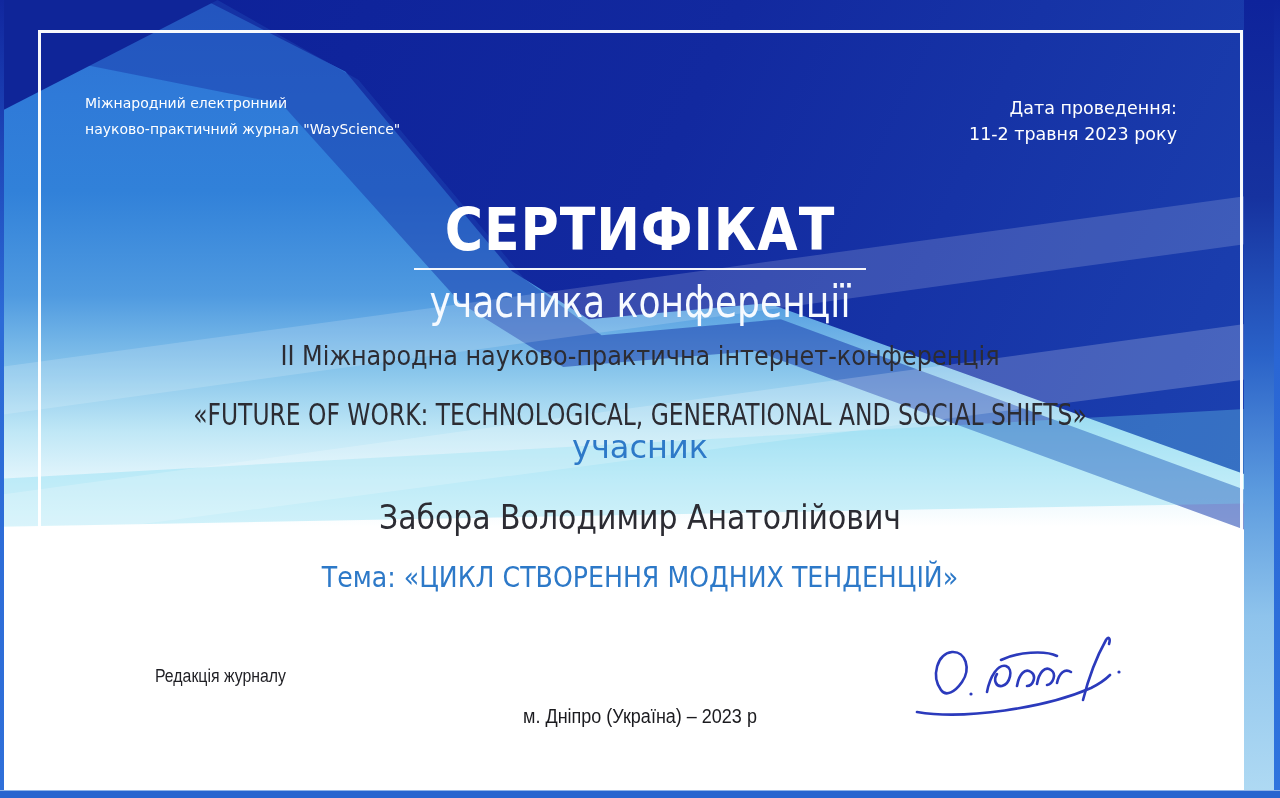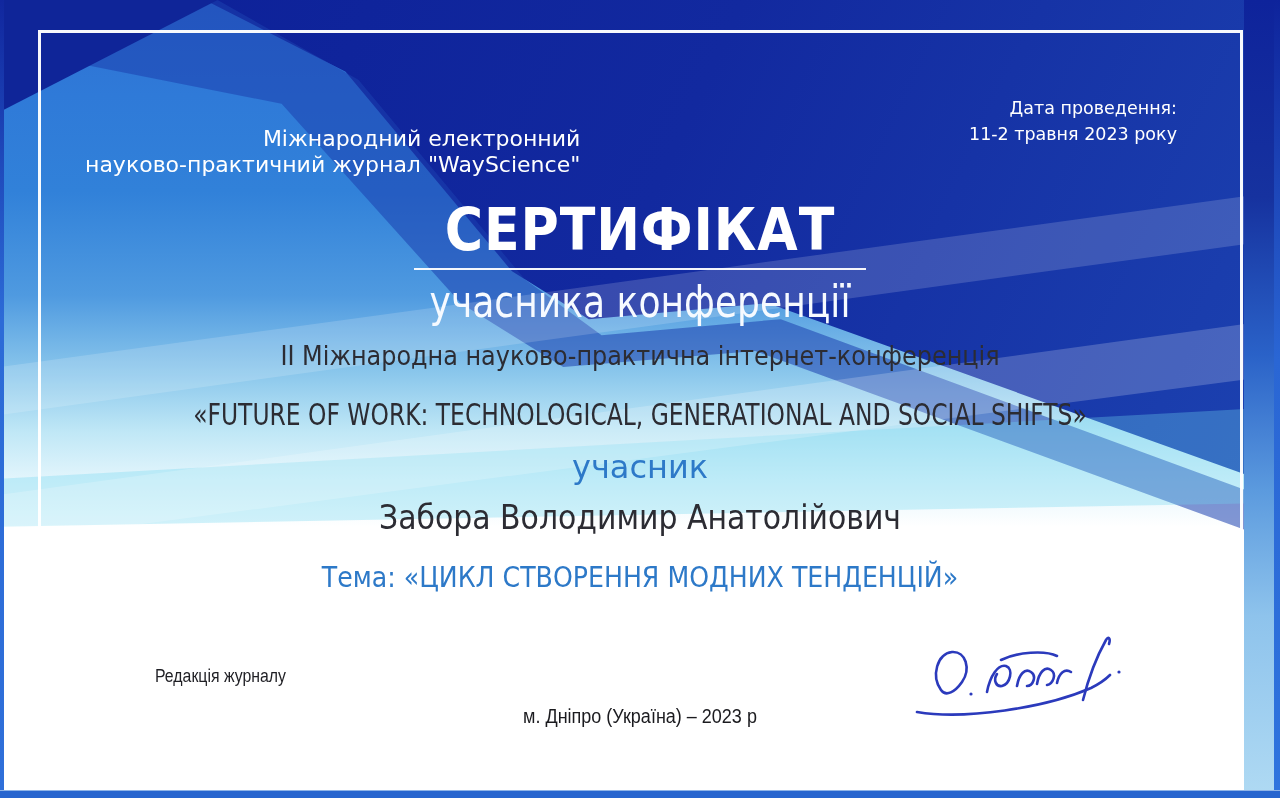--- a/index.html
+++ b/index.html
@@ -31,33 +31,33 @@
   .edge-bottom{ position:absolute; left:0; right:0; bottom:0; height:8px;
     background:#2765cf; border-top:1px solid #8fb4e8; }
 
   
   .frame { position:absolute; left:38px; top:30px; width:1205px; height:738px;
            border:3px solid rgba(255,255,255,.97); }
 
   
   .txt { position:absolute; left:0; right:0; text-align:center; }
   .journal { position:absolute; left:85px; top:90px; color:#ffffff;
-             font-size:22px; line-height:26px; text-align:right;margin-top:36px; }
+             font-size:14px; line-height:26px; text-align:left; }
   .eventdate { position:absolute; right:103px; top:95px; color:#ffffff;
              font-size:17.5px; line-height:26px; text-align:right; }
 
   .title { top:196px; color:#ffffff; font-weight:bold; font-size:58px;
            transform:scaleX(.9); letter-spacing:1px; }
   .title-underline { position:absolute; left:50%; top:268px; width:452px; height:2px;
            margin-left:-226px; background:rgba(255,255,255,.95); }
   .subtitle { top:276px; color:#f6faff; font-size:44px; transform:scaleX(.82); }
 
   .conf-line { top:341px; color:#2c2c33; font-size:26px; transform:scaleX(.92); }
   .topic-en  { top:397px; color:#2c2c33; font-size:30px; transform:scaleX(.78); white-space:nowrap; }
-  .role      { top:448px; color:#2d79c8; font-size:32px; }
+  .role      { top:428px; color:#2d79c8; font-size:32px; }
   .recipient { top:497px; color:#2c2c33; font-size:34px; transform:scaleX(.88); }
   .talk-topic{ top:560px; color:#2d79c8; font-size:29px; transform:scaleX(.87); }
 
   .issuer { position:absolute; left:155px; top:666px; color:#1f1f24; font-size:18px;
             transform:scaleX(.88); transform-origin:left center;
             font-family:"Liberation Sans", sans-serif; }
   .place  { top:705px; color:#1b1b1f; font-size:20px; transform:scaleX(.9);
             font-family:"Liberation Sans", sans-serif; }
 
   .signature { position:absolute; left:905px; top:628px; width:220px; height:100px; }

